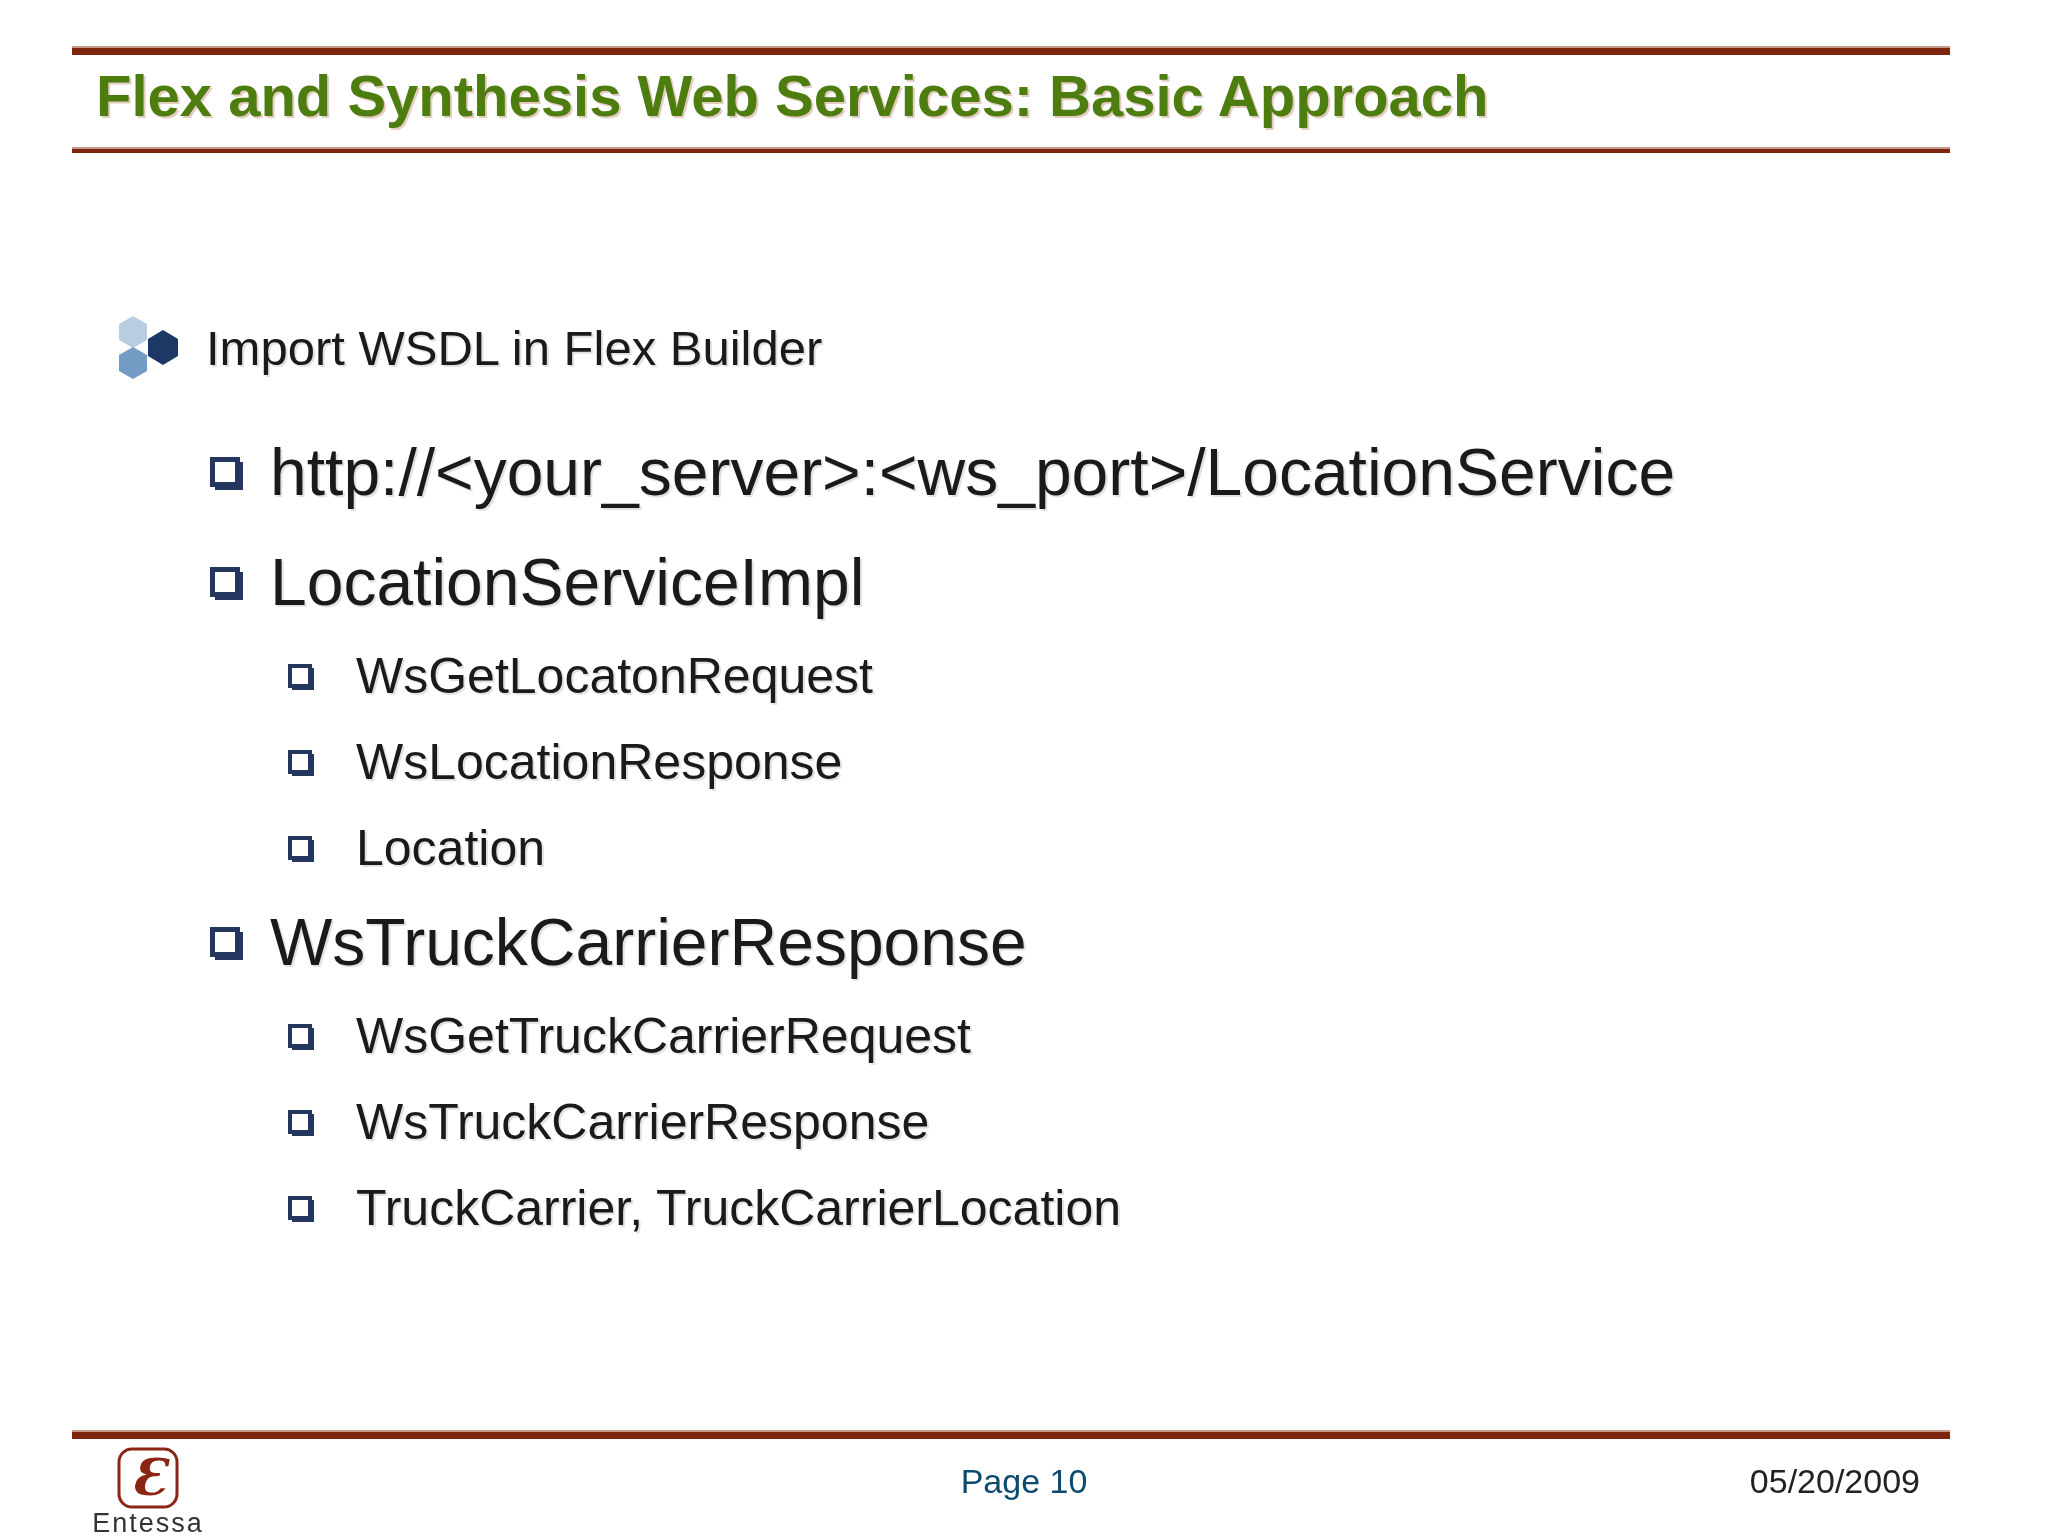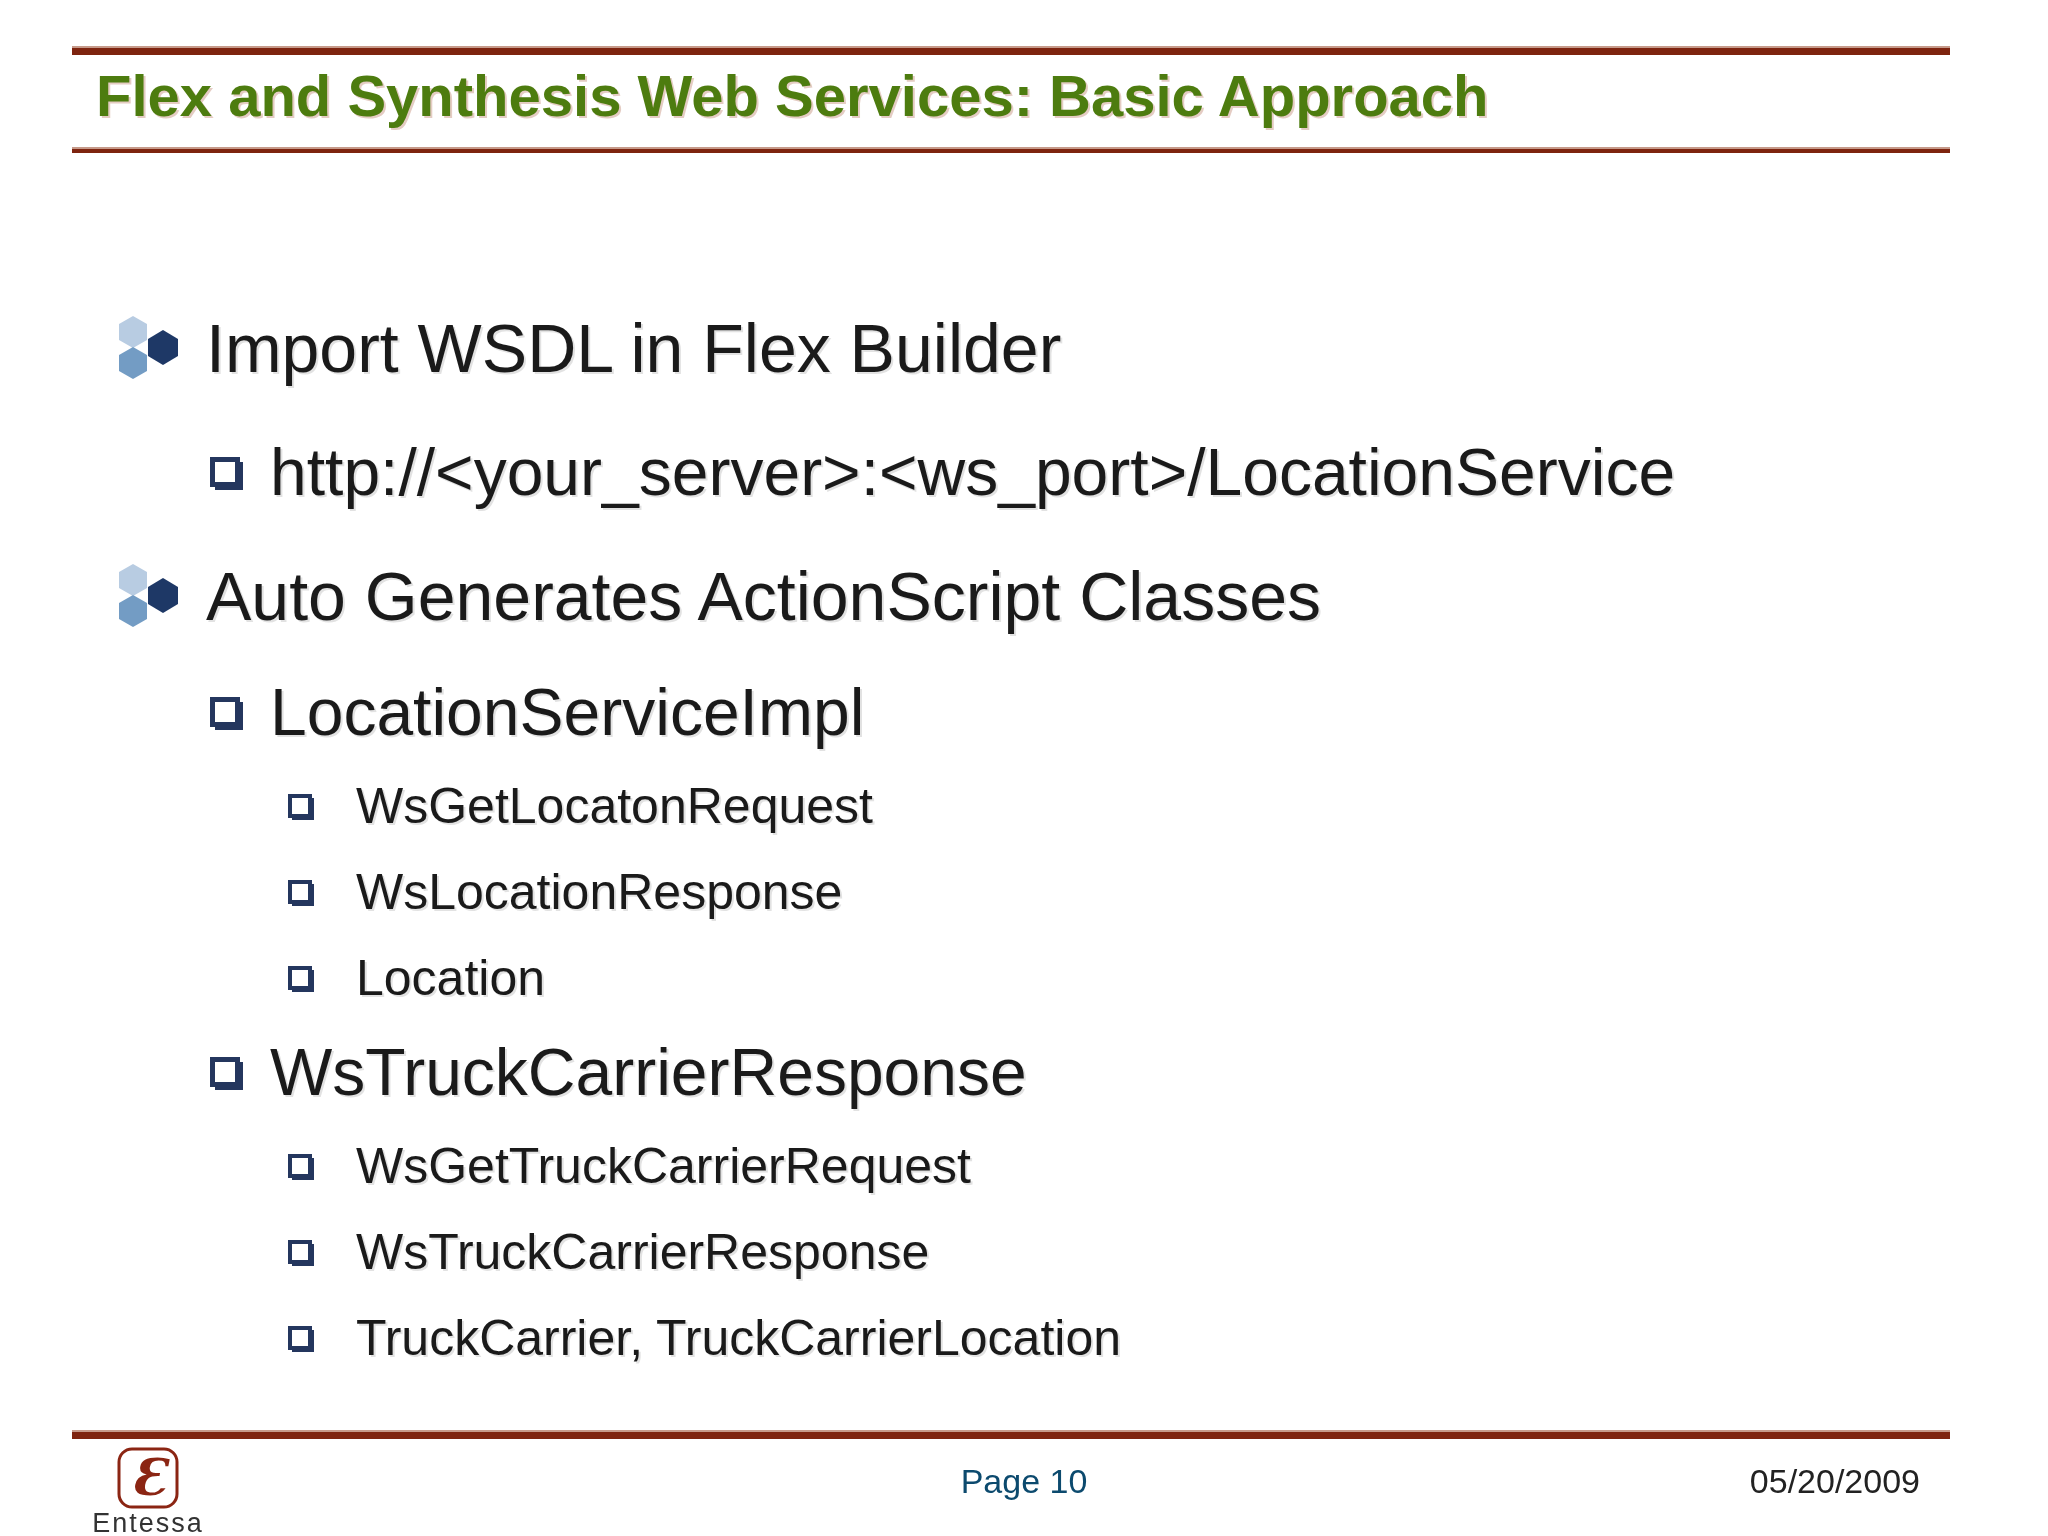--- a/index.html
+++ b/index.html
@@ -45,21 +45,21 @@
     left: 110px;
     right: 40px;
   }
   .bullet {
     display: flex;
     align-items: center;
     color: #1a1a1a;
     text-shadow: 2px 2px 0 rgba(160,160,160,0.30);
     white-space: nowrap;
   }
-  .bullet.level-1 { height: 130px; font-size: 68px; text-align: right; }
+  .bullet.level-1 { height: 130px; font-size: 49px; text-align: right; }
   .bullet.level-2 { height: 102px; font-size: 66px; margin-left: 100px; text-align: center; }
   .bullet:nth-child(2) { height: 118px; }   
   .bullet.level-3 { height: 86px;  font-size: 50px; margin-left: 178px; }
 
   .hex-icon {
     width: 76px;
     height: 66px;
     flex: 0 0 76px;
     margin-right: 20px;
   }
@@ -123,28 +123,20 @@
     <polygon points="23,1 37,9 37,25 23,33 9,25 9,9" fill="#b8cce2"></polygon>
     <polygon points="23,32 37,40 37,56 23,64 9,56 9,40" fill="#739cc4"></polygon>
     <polygon points="53,15 68,24 68,41 53,50 38,41 38,24" fill="#1e3866"></polygon>
   </svg>
         <span class="bullet-text">Import WSDL in Flex Builder</span>
       </div>
       <div class="bullet level-2">
         <span class="sq"></span>
         <span class="bullet-text">http://&lt;your_server&gt;:&lt;ws_port&gt;/LocationService</span>
       </div>
-      <div class="bullet level-1">
-        <svg class="hex-icon" viewBox="0 0 76 66">
-    <polygon points="23,1 37,9 37,25 23,33 9,25 9,9" fill="#b8cce2"></polygon>
-    <polygon points="23,32 37,40 37,56 23,64 9,56 9,40" fill="#739cc4"></polygon>
-    <polygon points="53,15 68,24 68,41 53,50 38,41 38,24" fill="#1e3866"></polygon>
-  </svg>
-        <span class="bullet-text">Auto Generates ActionScript Classes</span>
-      </div>
       <div class="bullet level-2">
         <span class="sq"></span>
         <span class="bullet-text">LocationServiceImpl</span>
       </div>
       <div class="bullet level-3">
         <span class="sq"></span>
         <span class="bullet-text">WsGetLocatonRequest</span>
       </div>
       <div class="bullet level-3">
         <span class="sq"></span>

